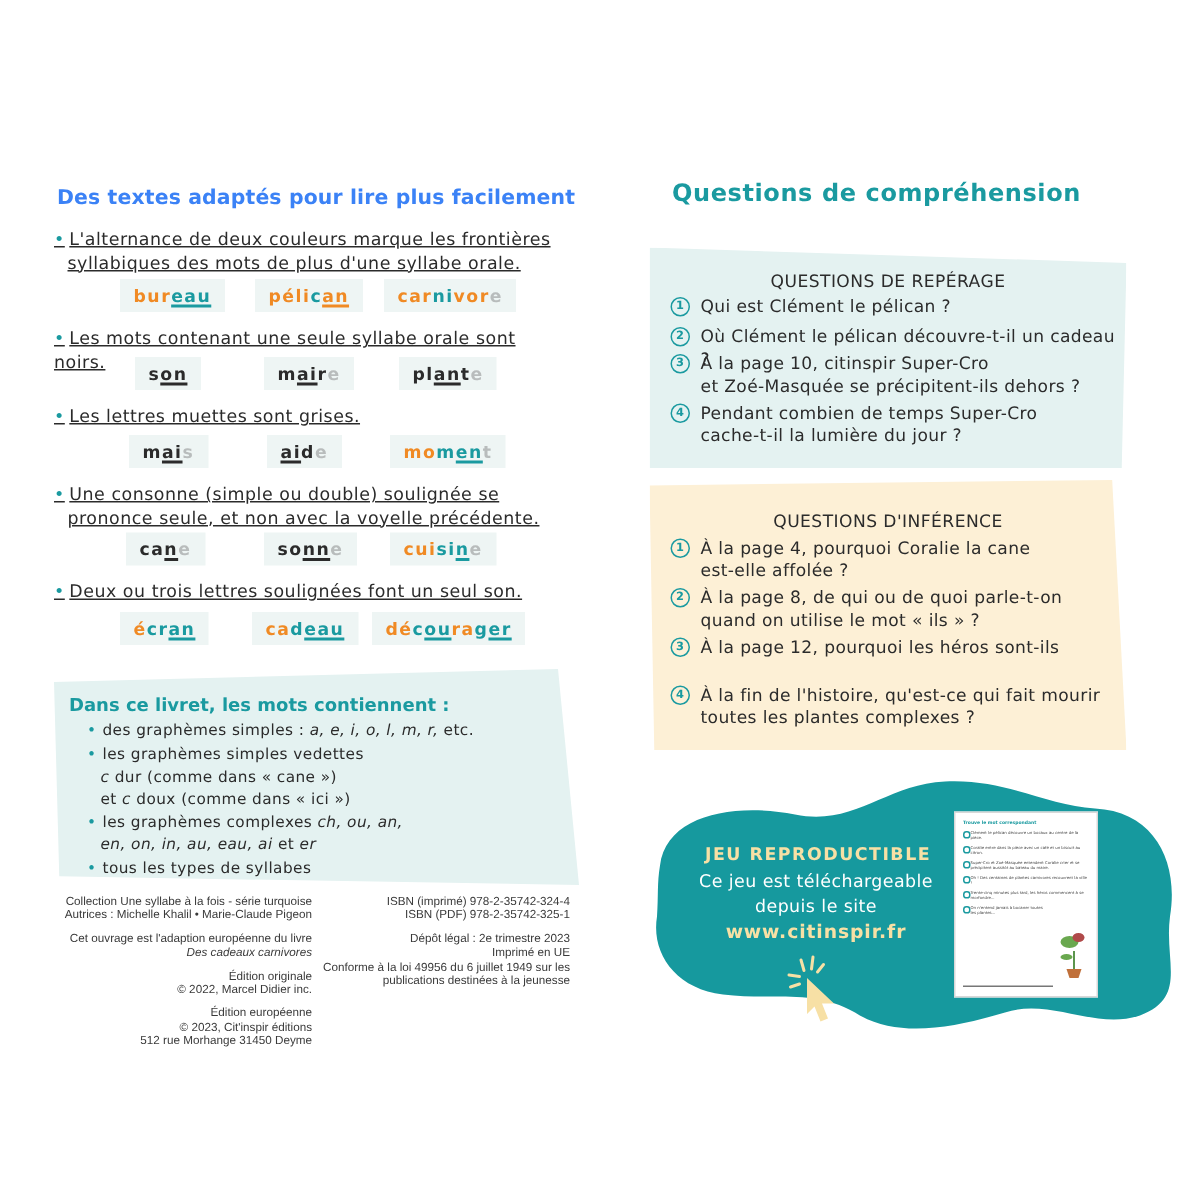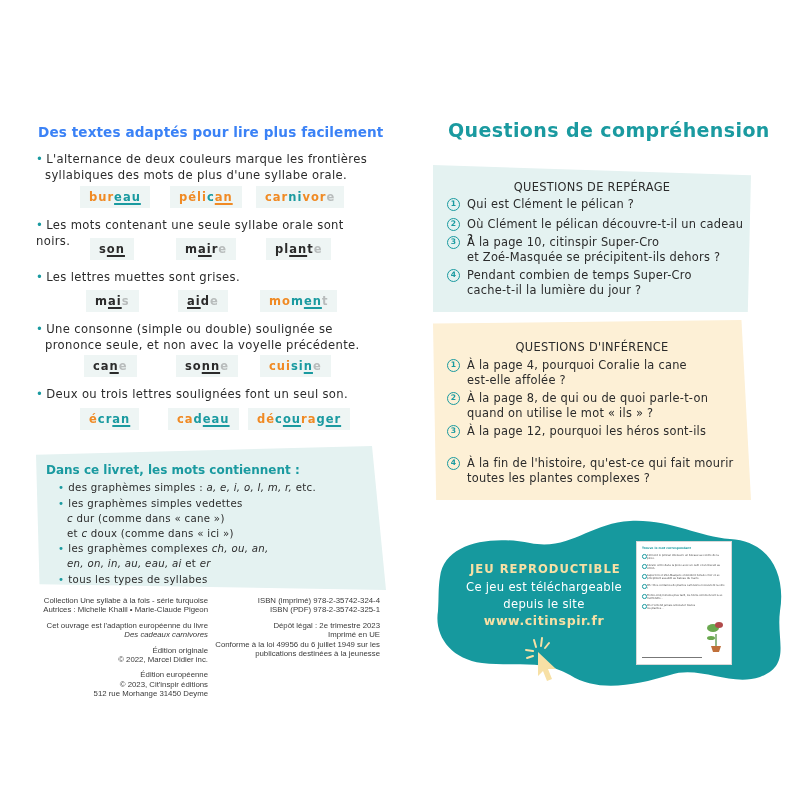--- a/index.html
+++ b/index.html
@@ -13,21 +13,21 @@
   .u { text-decoration: underline; text-decoration-thickness: 1.5px; text-underline-offset: 2px; }
 
   
   #left-title {
     position: absolute; left: 38px; top: 124px;
     font-family: "DejaVu Sans", sans-serif; font-weight: bold;
     font-size: 13.6px; color: #3b82f6; letter-spacing: 0.1px;
   }
   .rule {
     position: absolute; left: 36px; width: 340px;
-    font-size: 11.6px; line-height: 15.5px; color: #2b2b2b; letter-spacing: 0.35px;
+    font-size: 11.6px; line-height: 15.5px; color: #2b2b2b; letter-spacing: 0.35px; text-decoration: underline;
   }
   .rule .bullet { color: #1a9aa0; margin-right: 3px; }
   .rule .cont { padding-left: 9px; display: block; }
   .words { position: absolute; left: 80px; width: 260px; height: 22px; }
   .word {
     position: absolute; top: 0; height: 22px; line-height: 22px;
     background: #eef5f4; padding: 0 9px;
     font-size: 11.5px; font-weight: bold; letter-spacing: 1px;
   }
 
@@ -49,21 +49,21 @@
 
   .credits {
     position: absolute; font-family: "Liberation Sans", sans-serif; font-size: 7.8px;
     line-height: 9.4px; color: #3a3a3a; text-align: right;
   }
   .credits p { margin-bottom: 6px; }
 
   
   #right-title {
     position: absolute; left: 448px; top: 119px;
-    font-size: 19px; font-weight: bold; color: #1a9aa0; letter-spacing: 0.4px;
+    font-size: 16px; font-weight: bold; color: #1a9aa0; letter-spacing: 0.4px;
   }
   #box-reperage {
     position: absolute; left: 433px; top: 165px; width: 318px; height: 147px;
     background: #e4f2f1;
     clip-path: polygon(0% 0%, 100% 7%, 99% 100%, 0% 100%);
   }
   #box-inference {
     position: absolute; left: 433px; top: 320px; width: 318px; height: 180px;
     background: #fdf0d6;
     clip-path: polygon(0% 2%, 97% 0%, 100% 100%, 1% 100%);

